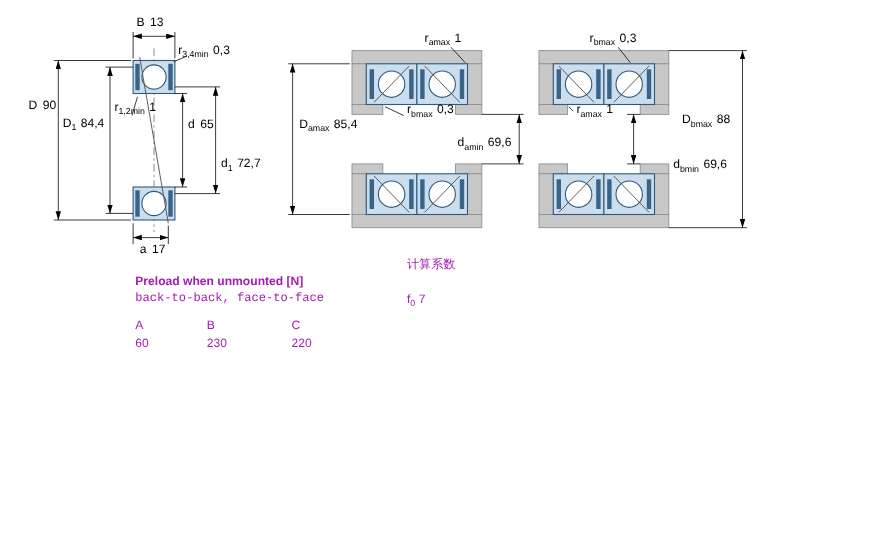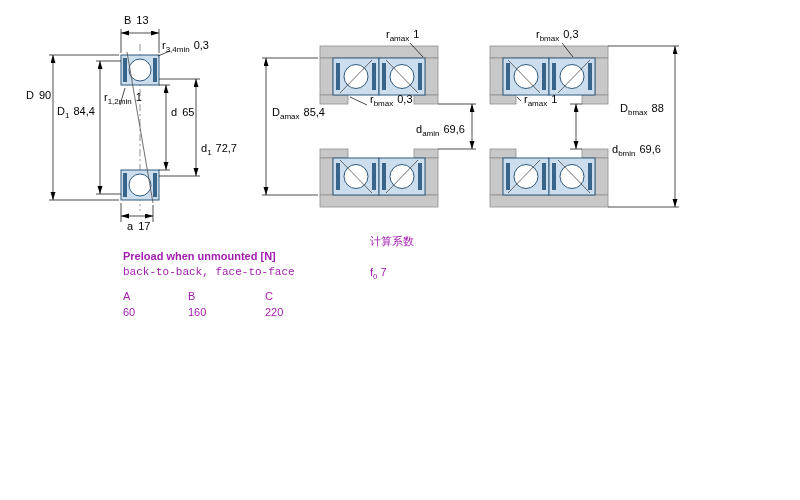--- a/index.html
+++ b/index.html
@@ -191,21 +191,21 @@
 </svg>
 
 <div class="note bold" style="left:103px;top:249px;">Preload when unmounted [N]</div>
 <div class="note" style="left:103px;top:265px;font-family:Liberation Mono, monospace;">back-to-back, face-to-face</div>
 
 <div id="preload-table">
   <div>A</div>
   <div>B</div>
   <div>C</div>
   <div>60</div>
-  <div>160</div>
+  <div>230</div>
   <div>220</div>
 </div>
 
 <div class="note" style="left:350px;top:234px;">计算系数</div>
 <div class="note" style="left:350px;top:265px;">
   <span>f</span><sub>0</sub>
   <span>7</span>
 </div>
 
 </div>

